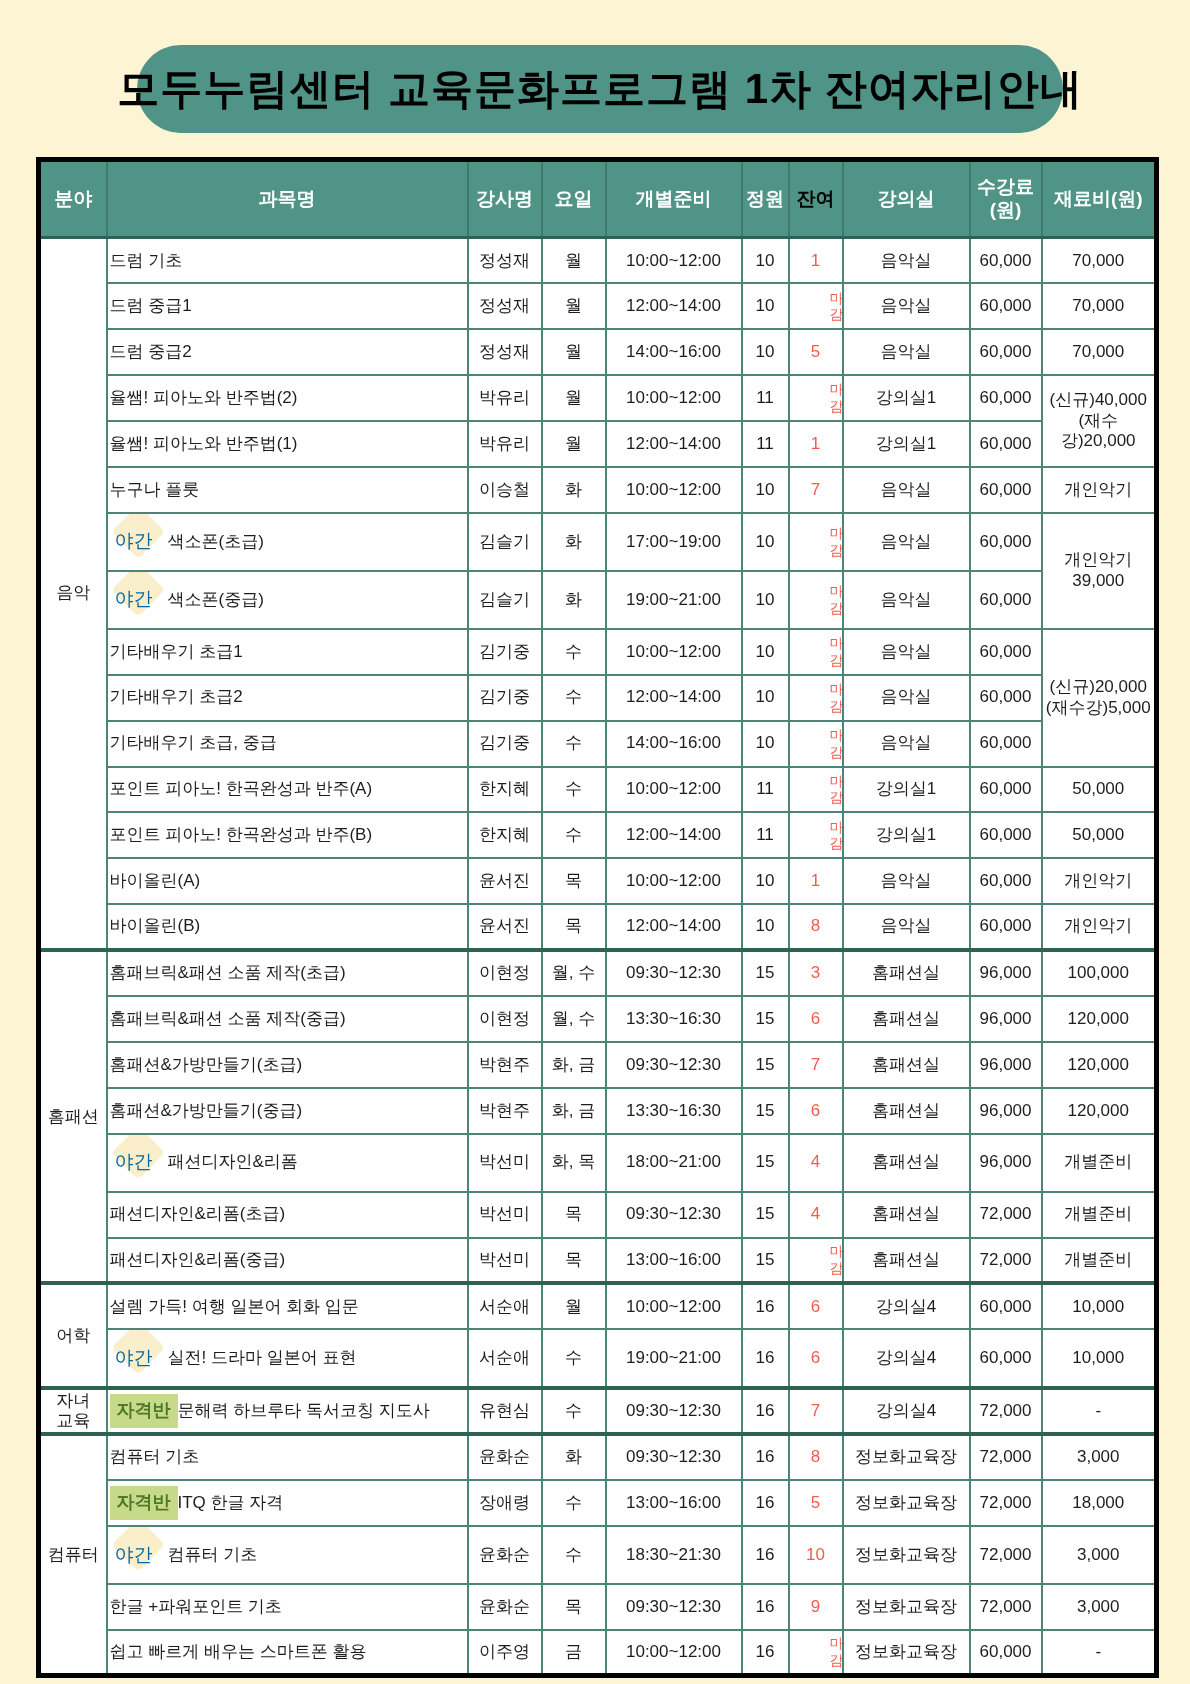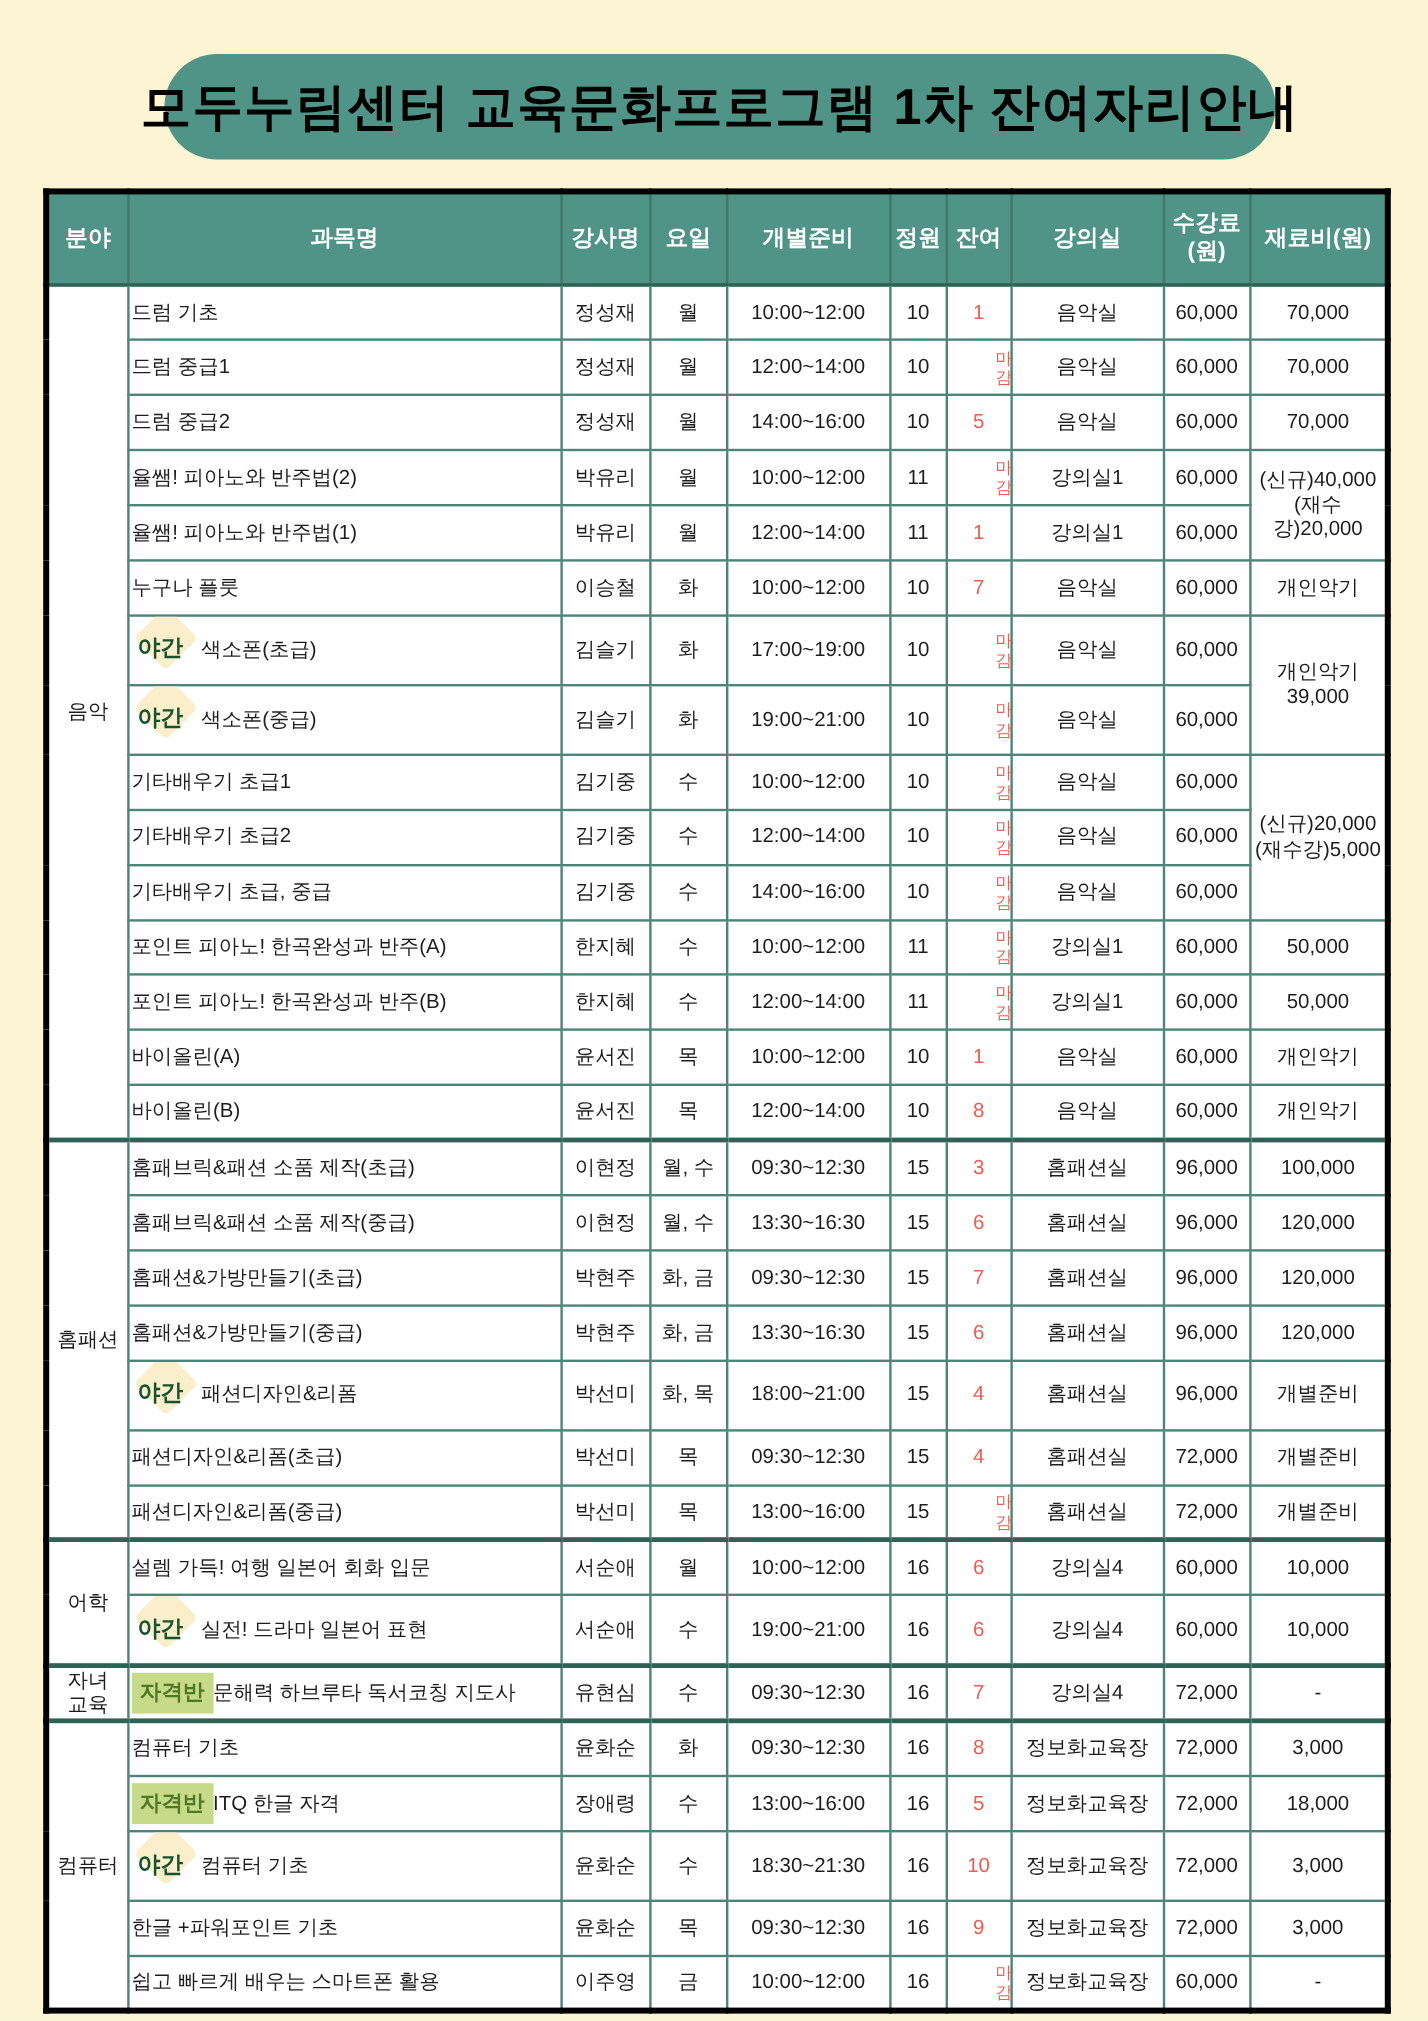--- a/index.html
+++ b/index.html
@@ -31,21 +31,21 @@
     border: 5px solid #000000;
     background: #ffffff;
   }
   table.program th {
     background: #4F9486; color: #ffffff;
     font-size: 19px; font-weight: bold;
     height: 74px; border: 2px solid #40786A;
     border-bottom: 3px solid #2E6254;
     padding: 0 2px; line-height: 1.2;
   }
-  table.program th.remaining-h { color: #ffffff; }
+  table.program th.remaining-h { color: #000000; }
   table.program td {
     background: #ffffff; border: 2px solid #4C8578;
     font-size: 17px; text-align: center; vertical-align: middle;
     padding: 0 2px; line-height: 1.2;
     overflow: hidden;
   }
   tr.body-row { height: 45.9px; }
   tr.section-start > td { border-top: 4px solid #2E6254; }
 
   td.category { white-space: pre-line; font-size: 17px; }
@@ -55,21 +55,21 @@
   td.remaining.closed { font-size: 14px; padding-left: 40px; }
   td.fee, td.material { font-size: 17px; margin-left: 12px; }
   td.material { line-height: 1.25; padding: 0 3px; }
 
   
   .tag-night {
     position: relative; z-index: 0;
     width: 48px; height: 56px; flex: none;
     display: inline-flex; align-items: center; justify-content: center;
     margin-right: 10px;
-    color: #14532d; font-weight: bold; font-size: 19px;
+    color: #0369a1; font-weight: normal; font-size: 19px;
   }
   .tag-night::before {
     content: ""; position: absolute; left: 5px; top: -4px;
     width: 38px; height: 38px;
     background: #FBEECB; border-radius: 5px;
     transform: rotate(45deg) translate(5px, -1px);
     z-index: -1;
   }
   
   .tag-cert {

